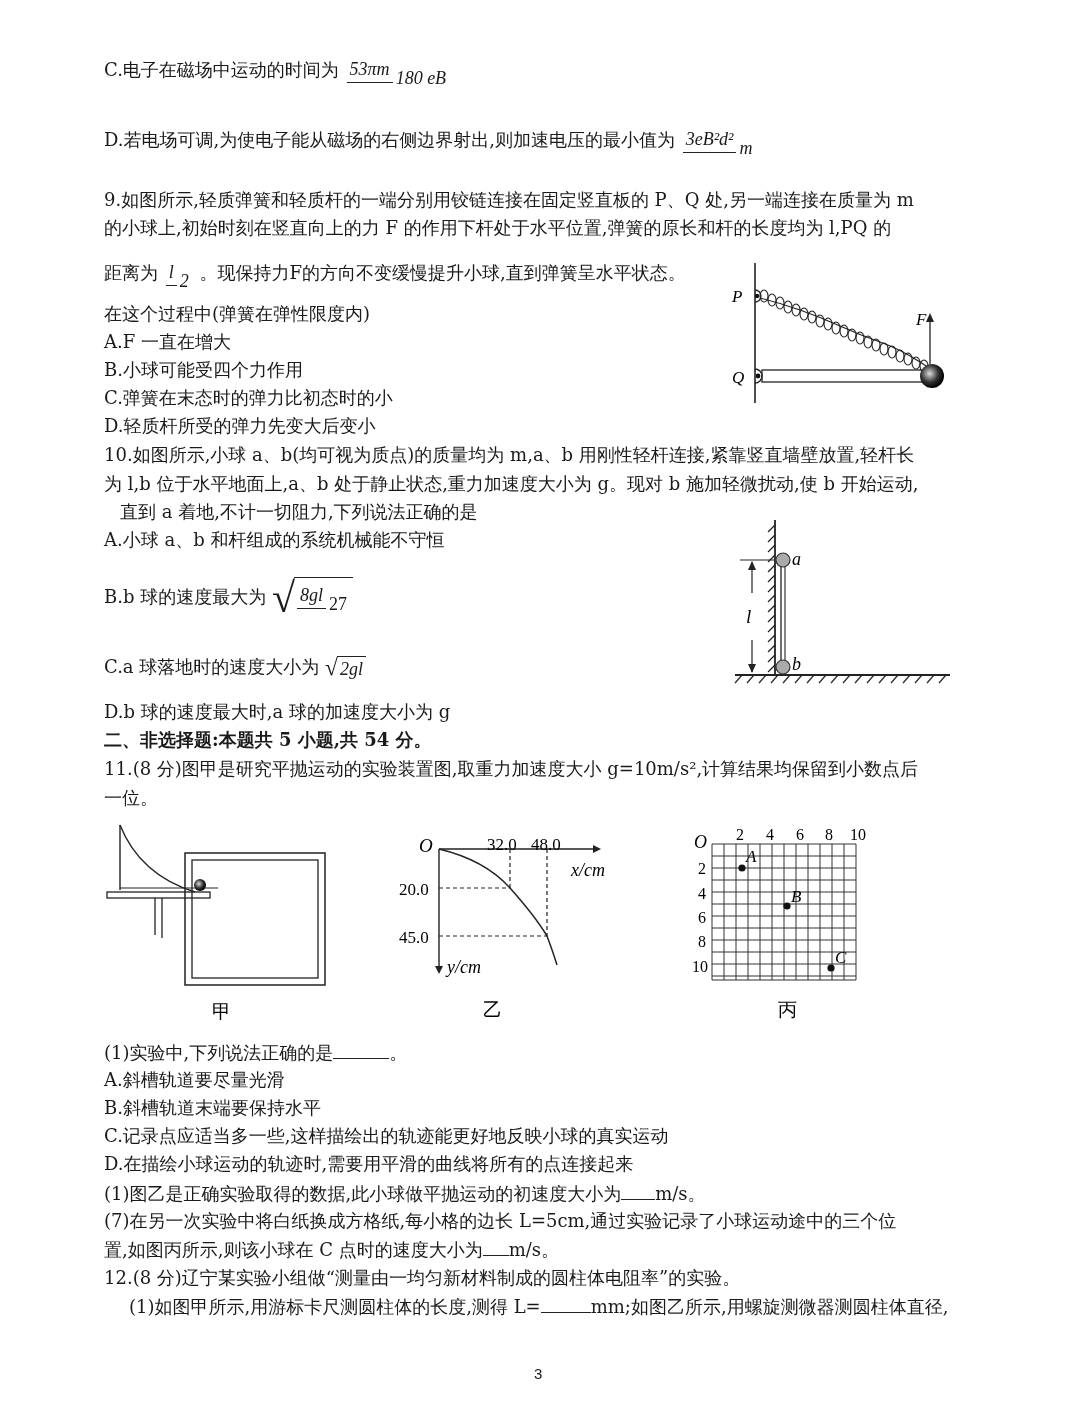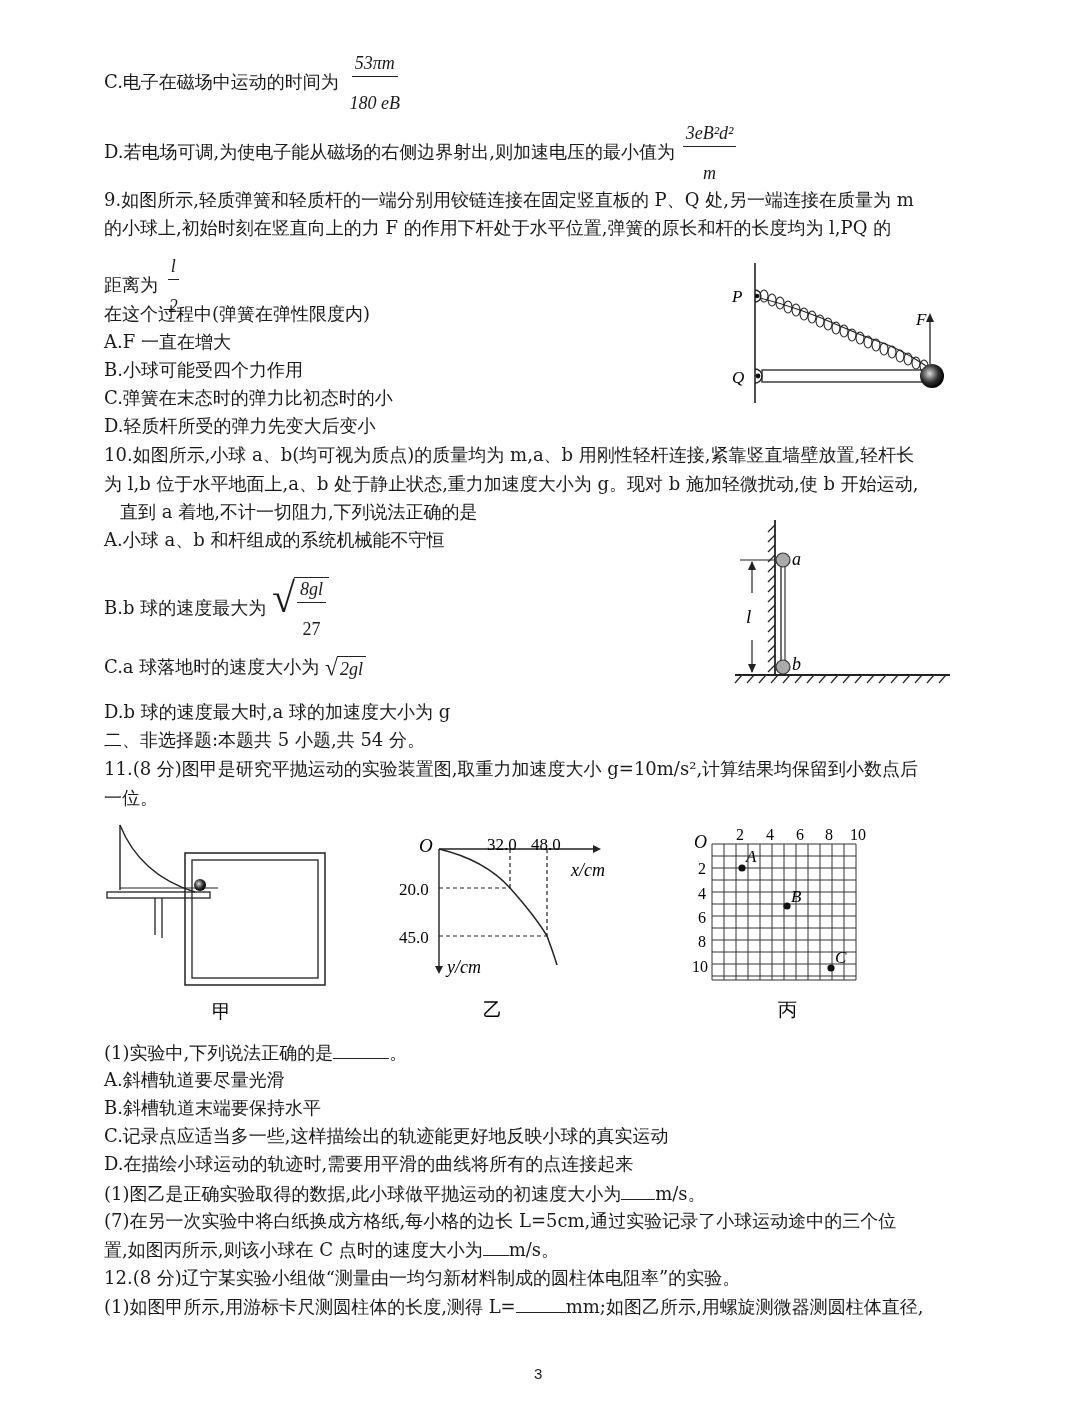--- a/index.html
+++ b/index.html
@@ -3,22 +3,22 @@
 <meta charset="utf-8">
 <style>
   html, body { margin: 0; padding: 0; background: #ffffff; }
   body {
     width: 1080px; height: 1403px; position: relative; overflow: hidden;
     font-family: "DejaVu Serif", "Liberation Serif", serif;
     color: #1a1a1a; font-size: 18px;
   }
   .abs { position: absolute; white-space: nowrap; }
   .line { position: absolute; left: 104px; white-space: nowrap; font-size: 18px; line-height: 24px; }
-  .bold { font-weight: normal; }
-  .frac { display: inline-flex; flex-direction: column; align-items: center; vertical-align: middle; margin: 0 2px; font-family: "Liberation Serif", serif; font-style: italic; }
+  .bold { font-weight: bold; }
+  .frac { display: inline-flex; flex-direction: row; align-items: center; vertical-align: middle; margin: 0 2px; font-family: "Liberation Serif", serif; font-style: italic; }
   .frac .num { padding: 0 3px 2px; border-bottom: 1.4px solid #222; line-height: 22px; }
   .frac .den { padding: 2px 3px 0; line-height: 22px; margin-top: 13px; }
   .sqrt { display: inline-flex; align-items: stretch; vertical-align: middle; font-family: "Liberation Serif", serif; font-style: italic; }
   .sqrt .sign { font-style: normal; font-size: 1.3em; line-height: 1; margin-right: -1px; }
   .sqrt .body { border-top: 1.4px solid #222; padding: 0 3px; text-align: right; }
   .blank { display: inline-block; border-bottom: 1.4px solid #222; height: 18px; vertical-align: baseline; }
   svg text { font-family: "Liberation Serif", "DejaVu Serif", serif; }
   .page-num { position: absolute; left: 534px; top: 1365px; font-size: 15px; font-family: "Liberation Sans", sans-serif; }
 </style>
 </head>
@@ -41,20 +41,21 @@
 </div>
 
 <div class="line" style="top:188px;">9.如图所示,轻质弹簧和轻质杆的一端分别用铰链连接在固定竖直板的 P、Q 处,另一端连接在质量为 m</div>
 <div class="line" style="top:216px;">的小球上,初始时刻在竖直向上的力 F 的作用下杆处于水平位置,弹簧的原长和杆的长度均为 l,PQ 的</div>
 <div class="line" style="top:255px;">
   <span>距离为</span>
   <span class="frac">
     <span class="num">l</span>
     <span class="den">2</span>
   </span>
+  <span>。现保持力F的方向不变缓慢提升小球,直到弹簧呈水平状态。</span>
 </div>
 <div class="line" style="top:302px;">在这个过程中(弹簧在弹性限度内)</div>
 <div class="line" style="top:330px;">A.F 一直在增大</div>
 <div class="line" style="top:358px;">B.小球可能受四个力作用</div>
 <div class="line" style="top:386px;">C.弹簧在末态时的弹力比初态时的小</div>
 <div class="line" style="top:414px;">D.轻质杆所受的弹力先变大后变小</div>
 
 <svg class="abs" style="left:720px; top:258px;" width="240" height="145">
   <line x1="35" y1="5" x2="35" y2="145" stroke="#222" stroke-width="1.6"></line>
   <path d="M35,32 a6,6 0 0 1 0,12" fill="none" stroke="#222" stroke-width="1.3"></path>
@@ -276,17 +277,17 @@
 <div class="line" style="top:1152px;">D.在描绘小球运动的轨迹时,需要用平滑的曲线将所有的点连接起来</div>
 <div class="line" style="top:1181px;">
   <span>(1)图乙是正确实验取得的数据,此小球做平抛运动的初速度大小为</span><span class="blank" style="width:34px;"></span><span>m/s。</span>
 </div>
 <div class="line" style="top:1209px;">(7)在另一次实验中将白纸换成方格纸,每小格的边长 L=5cm,通过实验记录了小球运动途中的三个位</div>
 <div class="line" style="top:1237px;">
   <span>置,如图丙所示,则该小球在 C 点时的速度大小为</span><span class="blank" style="width:26px;"></span><span>m/s。</span>
 </div>
 
 <div class="line" style="top:1266px;">12.(8 分)辽宁某实验小组做“测量由一均匀新材料制成的圆柱体电阻率”的实验。</div>
-<div class="line" style="top:1294px;">
+<div class="line" style="top:1294px;margin-left:25px;">
   <span>(1)如图甲所示,用游标卡尺测圆柱体的长度,测得 L=</span><span class="blank" style="width:50px;"></span><span>mm;如图乙所示,用螺旋测微器测圆柱体直径,</span>
 </div>
 
 <div class="page-num">3</div>
 
 </body></html>

